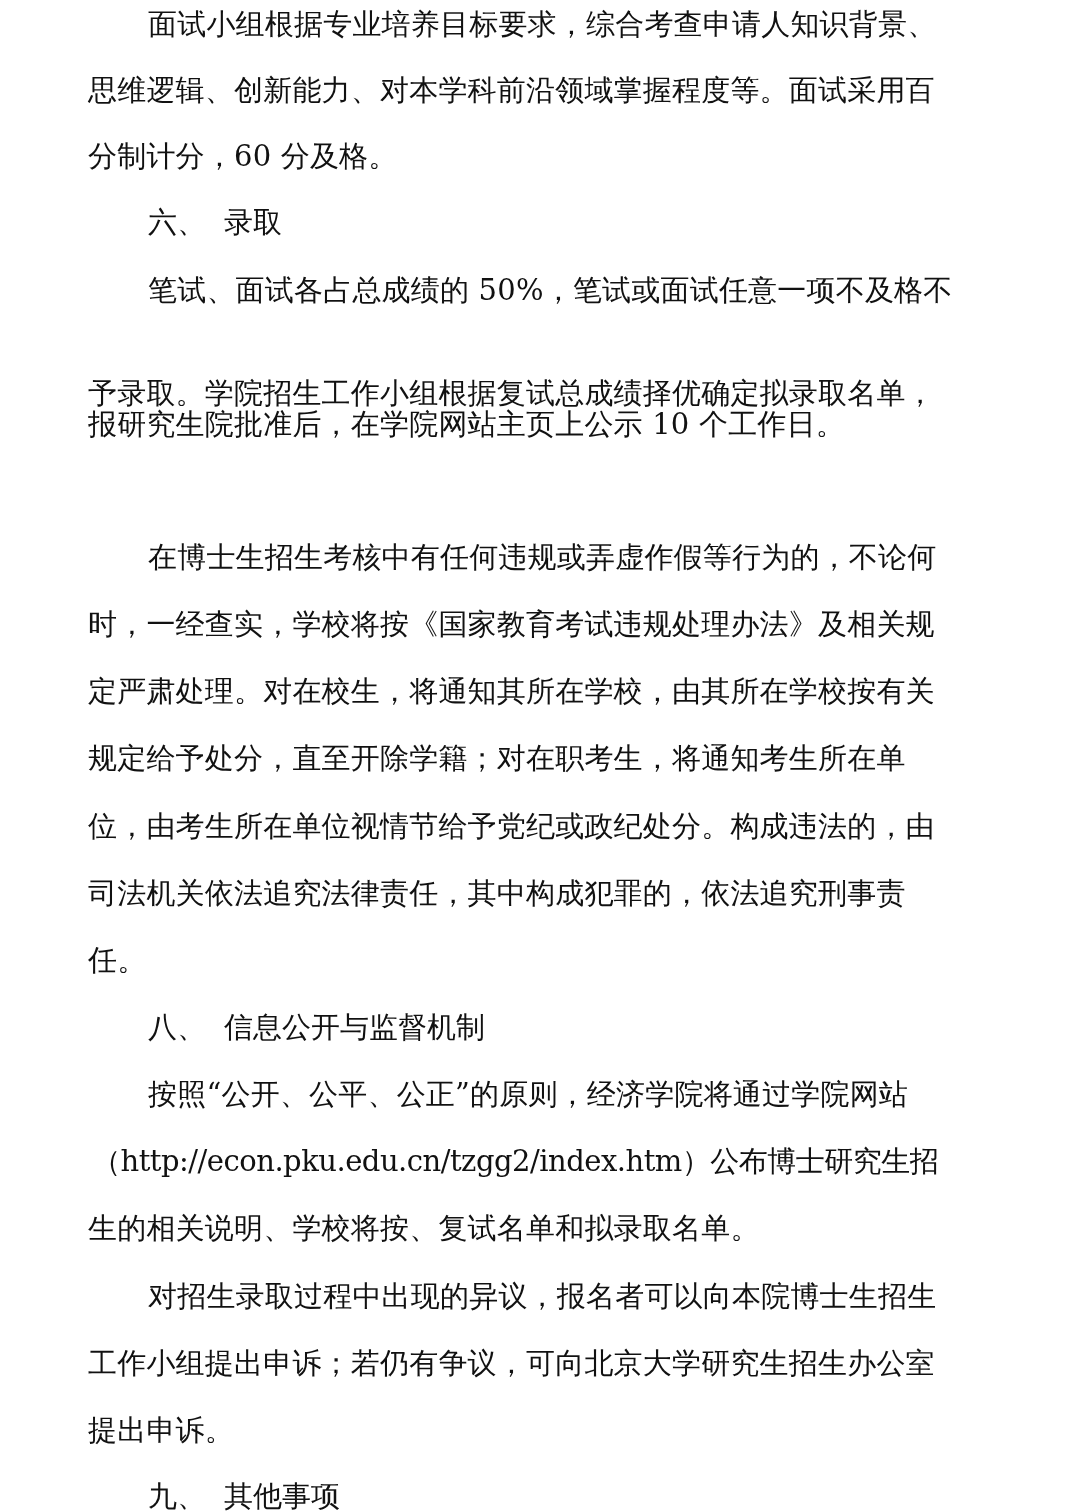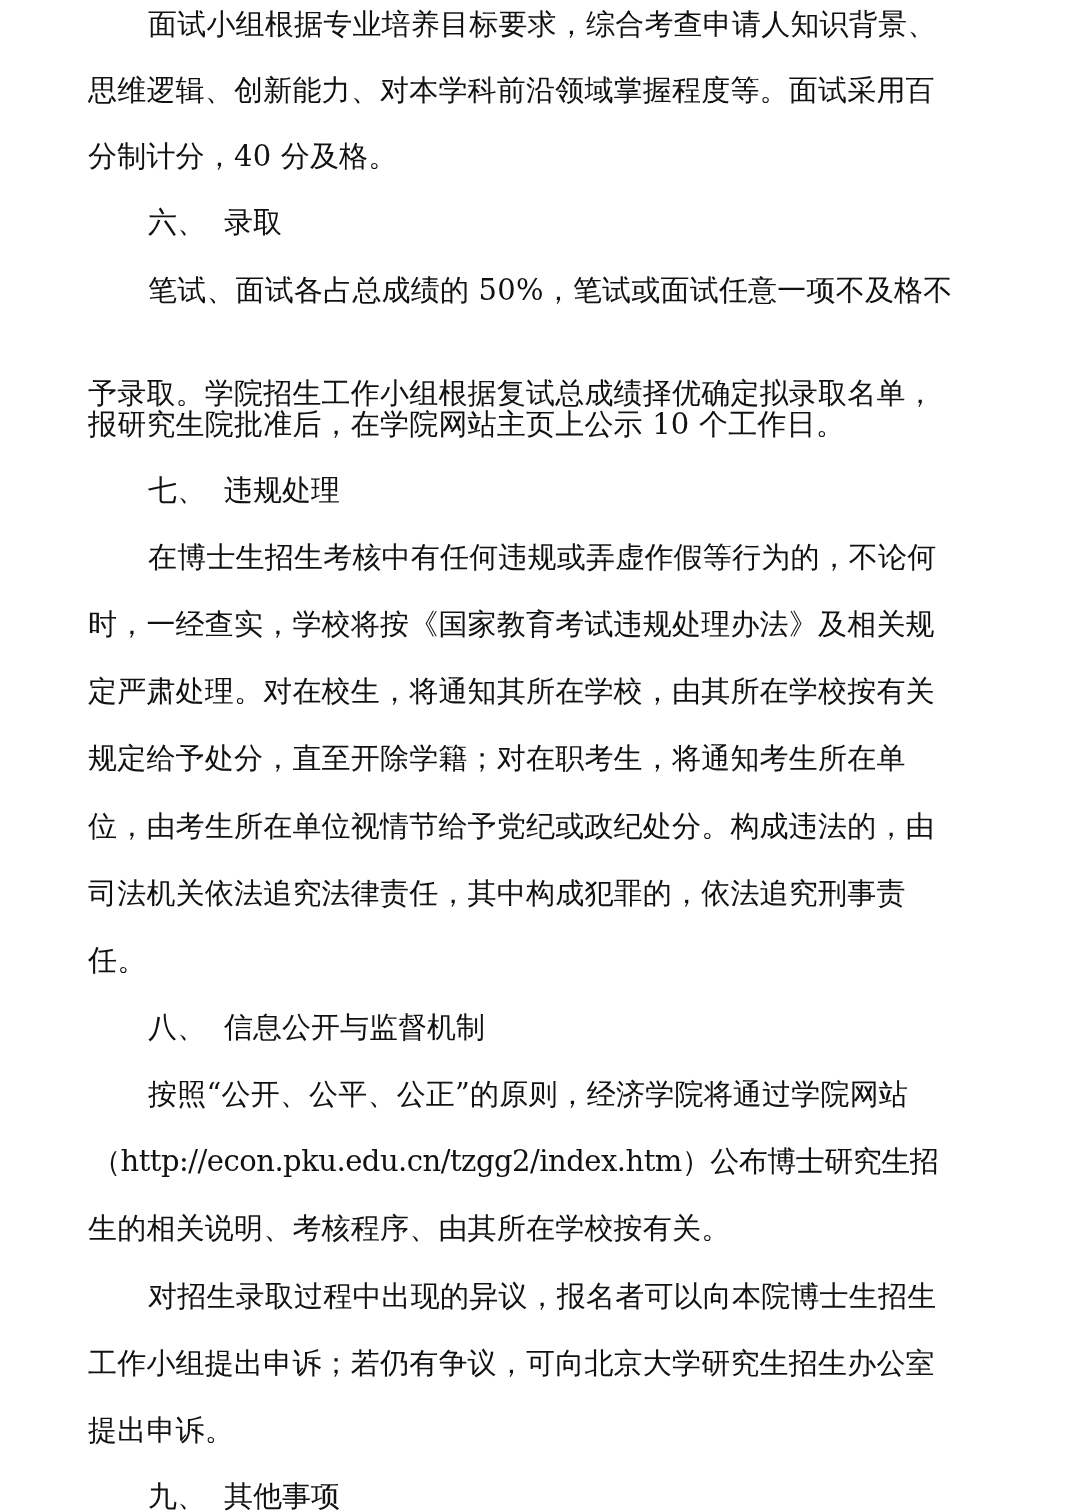--- a/index.html
+++ b/index.html
@@ -53,46 +53,43 @@
     letter-spacing: -0.5px;
   }
 </style>
 </head>
 <body>
 
 <div class="page">
 
   <div class="line" style="top:70px;">思维逻辑、创新能力、对本学科前沿领域掌握程度等。面试采用百</div>
   <div class="line indent" style="top:4px;">面试小组根据专业培养目标要求，综合考查申请人知识背景、</div>
-  <div class="line" style="top:136px;">分制计分，40 分及格。</div>
+  <div class="line" style="top:136px;">分制计分，60 分及格。</div>
 
   <div class="heading" style="top:202px;">
     <span class="num">六、</span><span>录取</span>
   </div>
   <div class="line indent" style="top:270px;">笔试、面试各占总成绩的 50%，笔试或面试任意一项不及格不</div>
   <div class="line" style="top:337px;margin-top:36px;">予录取。学院招生工作小组根据复试总成绩择优确定拟录取名单，</div>
   <div class="line" style="top:404px;">报研究生院批准后，在学院网站主页上公示 10 个工作日。</div>
 
-  <div class="heading" style="top:470px;">
-    <span class="num">七、</span><span>违规处理</span>
-  </div>
   <div class="line indent" style="top:537px;">在博士生招生考核中有任何违规或弄虚作假等行为的，不论何</div>
   <div class="line" style="top:604px;">时，一经查实，学校将按《国家教育考试违规处理办法》及相关规</div>
   <div class="line" style="top:671px;">定严肃处理。对在校生，将通知其所在学校，由其所在学校按有关</div>
   <div class="line" style="top:738px;">规定给予处分，直至开除学籍；对在职考生，将通知考生所在单</div>
   <div class="line" style="top:806px;">位，由考生所在单位视情节给予党纪或政纪处分。构成违法的，由</div>
   <div class="line" style="top:873px;">司法机关依法追究法律责任，其中构成犯罪的，依法追究刑事责</div>
   <div class="line" style="top:940px;">任。</div>
 
   <div class="heading" style="top:1007px;">
     <span class="num">八、</span><span>信息公开与监督机制</span>
   </div>
   <div class="line indent" style="top:1074px;">按照“公开、公平、公正”的原则，经济学院将通过学院网站</div>
   <div class="line url" style="top:1141px; left:92px;">（http://econ.pku.edu.cn/tzgg2/index.htm）公布博士研究生招</div>
-  <div class="line" style="top:1208px;">生的相关说明、考核程序、由其所在学校按有关。</div>
+  <div class="line" style="top:1208px;">生的相关说明、学校将按、复试名单和拟录取名单。</div>
 
   <div class="line indent" style="top:1276px;">对招生录取过程中出现的异议，报名者可以向本院博士生招生</div>
   <div class="line" style="top:1343px;text-align:right;">工作小组提出申诉；若仍有争议，可向北京大学研究生招生办公室</div>
   <div class="line" style="top:1410px;text-align:center;">提出申诉。</div>
 
   <div class="heading" style="top:1476px;">
     <span class="num">九、</span><span>其他事项</span>
   </div>
 
 </div>

